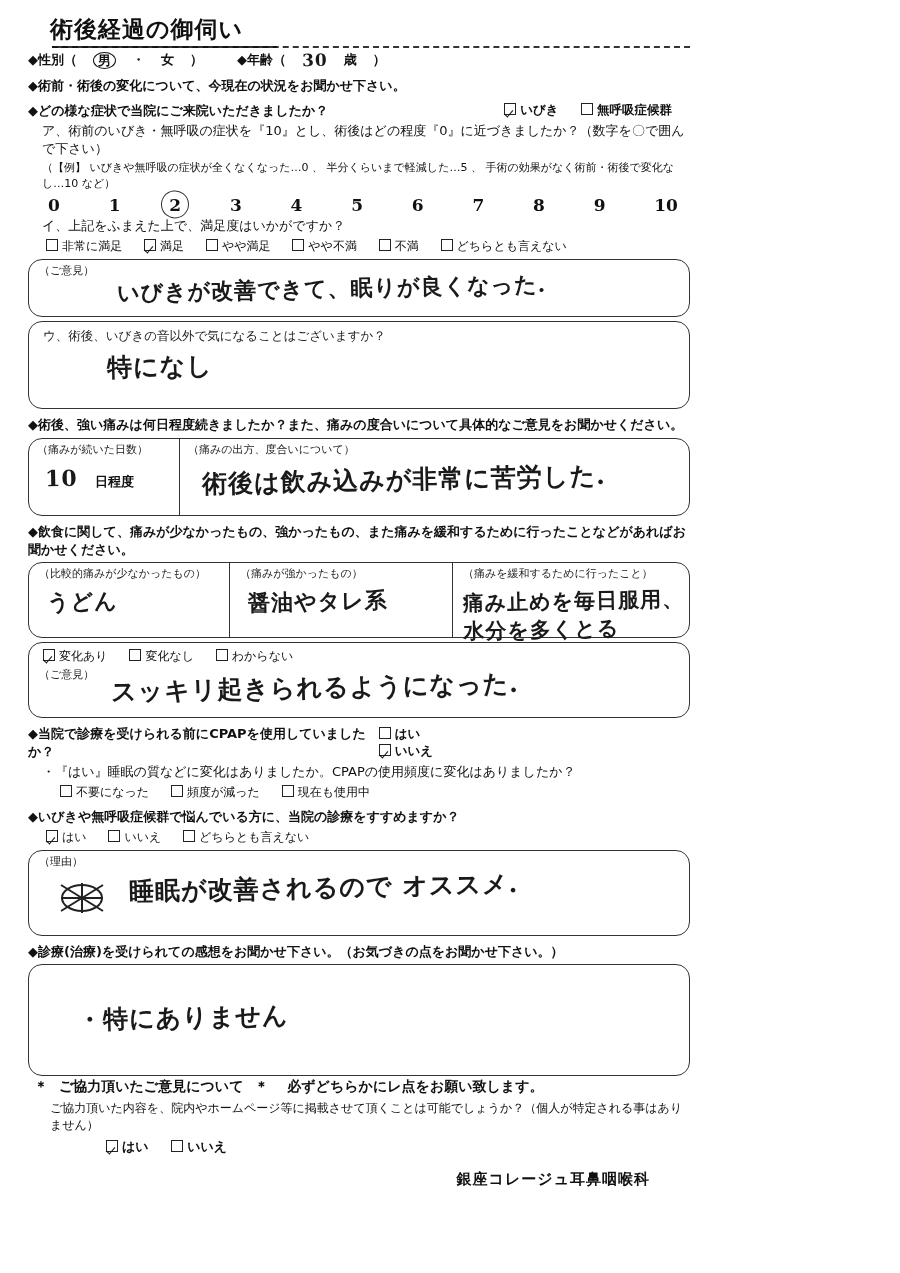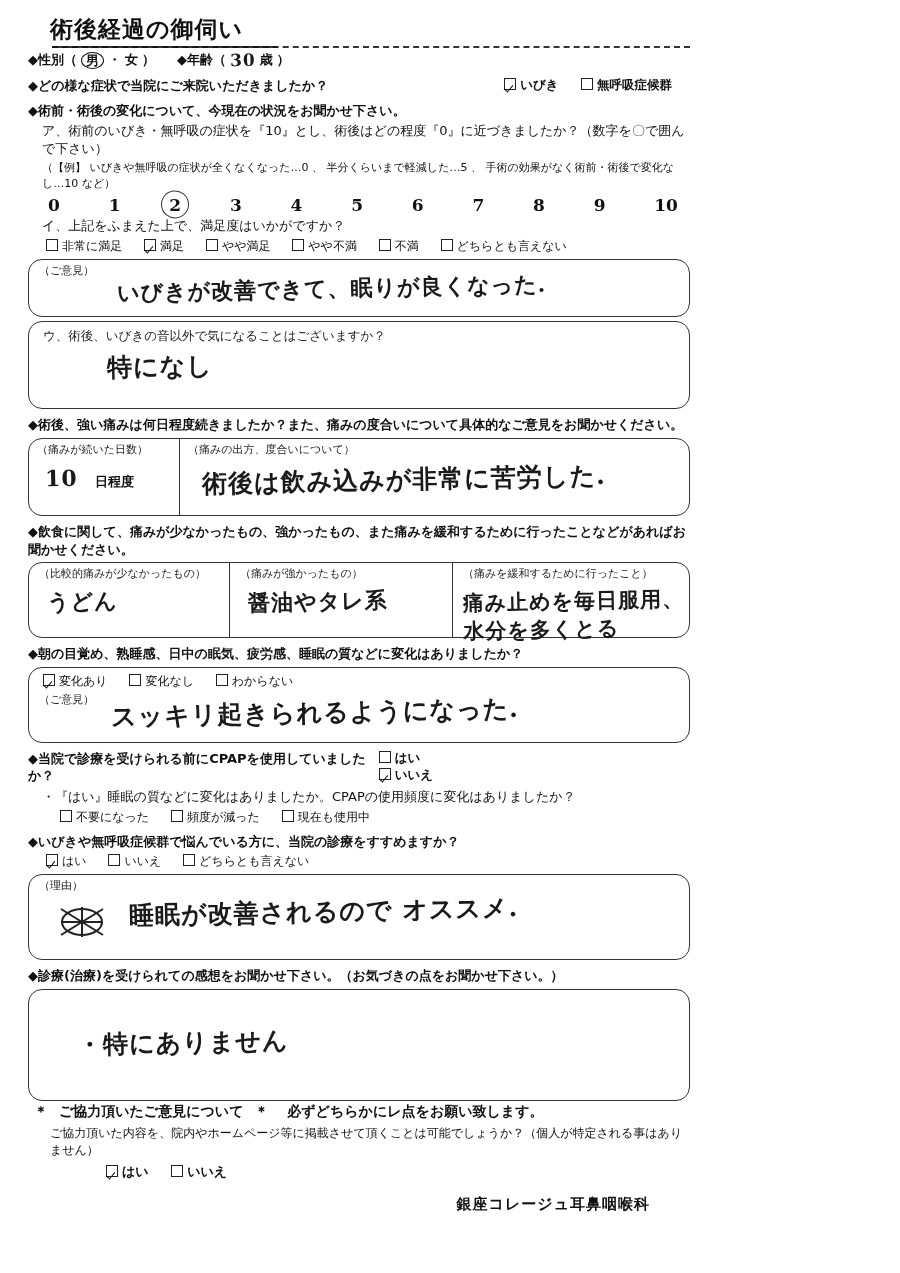--- a/index.html
+++ b/index.html
@@ -29,21 +29,21 @@
   .cb{display:inline-block;width:10px;height:10px;border:1px solid #222;margin-right:4px;
       vertical-align:-1px;position:relative;background:#fff;}
   .cb.checked::after{
     content:"";position:absolute;left:1px;top:4px;width:4px;height:8px;
     border:solid #111;border-width:0 1.6px 1.6px 0;transform:rotate(40deg);
   }
   .opt{display:inline-block;margin-right:18px;white-space:nowrap;}
   .opts{margin:3px 0 3px 18px;font-size:12px;}
 
   
-  .line1{font-size:13px;font-weight:bold;display:flex;align-items:center;gap:4px;}
+  .line1{font-size:13px;font-weight:bold;display:flex;align-items:center;gap:16px;}
   .circleword{
     display:inline-block;border:1.4px solid #111;border-radius:50%;
     padding:1px 4px;line-height:1;
   }
   .agebox{font-weight:bold;}
   .handnum{font-family:"DejaVu Serif","Liberation Serif",serif;font-size:17px;}
 
   
   .row-between{display:flex;justify-content:space-between;align-items:center;}
   .sym-right{font-size:12.5px;font-weight:bold;}
@@ -134,33 +134,33 @@
     <span class="circleword">男</span>
     <span>・</span>
     <span>女</span>
     <span>）</span>
     <span style="margin-left:18px">◆年齢（</span>
     <span class="hand handnum">30</span>
     <span class="agebox">歳</span>
     <span>）</span>
   </div>
 
+  <div class="q">◆術前・術後の変化について、今現在の状況をお聞かせ下さい。</div>
+
   <div class="q row-between">
     <span>◆どの様な症状で当院にご来院いただきましたか？</span>
     <span class="sym-right">
       <span class="opt">
         <span class="cb checked"></span><span>いびき</span>
       </span>
       <span class="opt">
         <span class="cb"></span><span>無呼吸症候群</span>
       </span>
     </span>
   </div>
-
-  <div class="q">◆術前・術後の変化について、今現在の状況をお聞かせ下さい。</div>
   <div class="sub">ア、術前のいびき・無呼吸の症状を『10』とし、術後はどの程度『0』に近づきましたか？（数字を〇で囲んで下さい）</div>
   <div class="sub tiny">（【例】 いびきや無呼吸の症状が全くなくなった…0 、 半分くらいまで軽減した…5 、 手術の効果がなく術前・術後で変化なし…10 など）</div>
 
   <div class="scale">
     <span>0</span>
     <span>1</span>
     <span class="circled">2</span>
     <span>3</span>
     <span>4</span>
     <span>5</span>
@@ -213,21 +213,20 @@
     <div class="food-c food-2">
       <span class="lbl">（痛みが強かったもの）</span>
       <span class="hand md">醤油やタレ系</span>
     </div>
     <div class="food-c food-3">
       <span class="lbl">（痛みを緩和するために行ったこと）</span>
       <span class="hand" style="font-size:21px;left:10px;">痛み止めを毎日服用、水分を多くとる</span>
     </div>
   </div>
 
-  <div class="q">◆朝の目覚め、熟睡感、日中の眠気、疲労感、睡眠の質などに変化はありましたか？</div>
   <div class="abox box-sleep">
     <div style="position:absolute;left:14px;top:5px;font-size:12px;">
       <span class="opt"><span class="cb checked"></span><span>変化あり</span></span>
       <span class="opt"><span class="cb"></span><span>変化なし</span></span>
       <span class="opt"><span class="cb"></span><span>わからない</span></span>
     </div>
     <span class="lbl" style="top:24px;">（ご意見）</span>
     <span class="hand lg" style="top:28px;left:82px;">スッキリ起きられるようになった.</span>
   </div>
 

